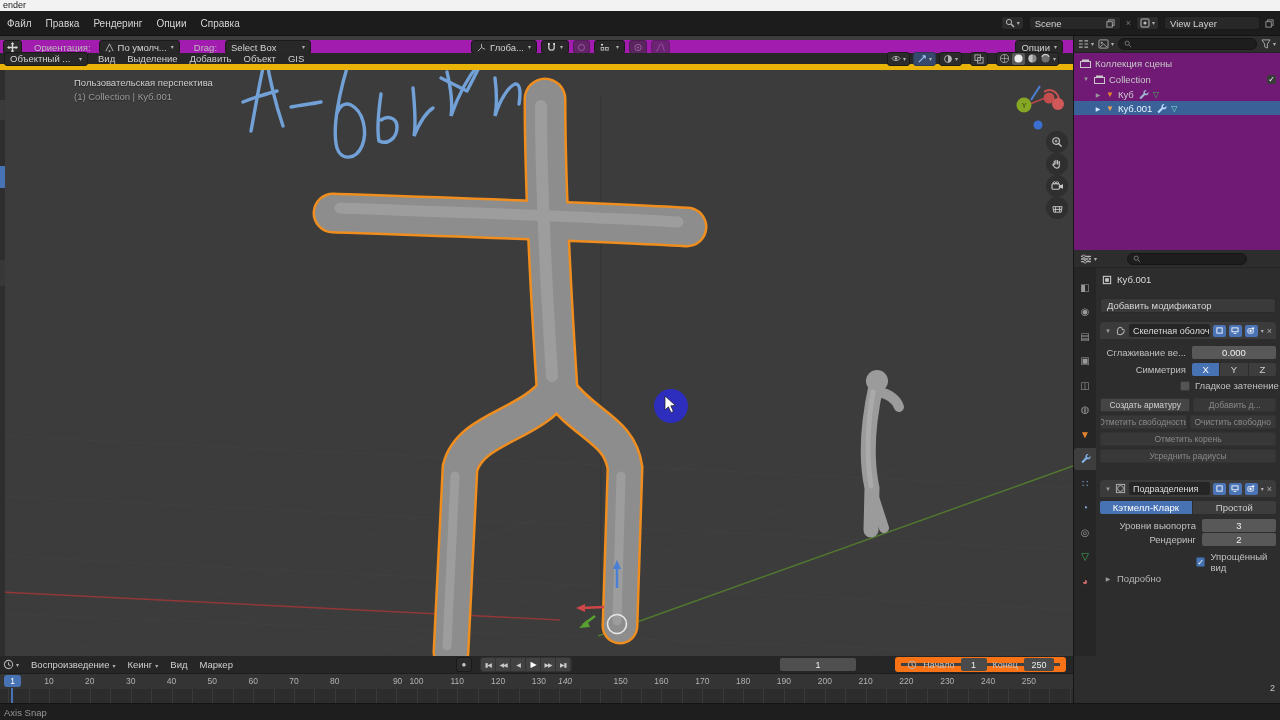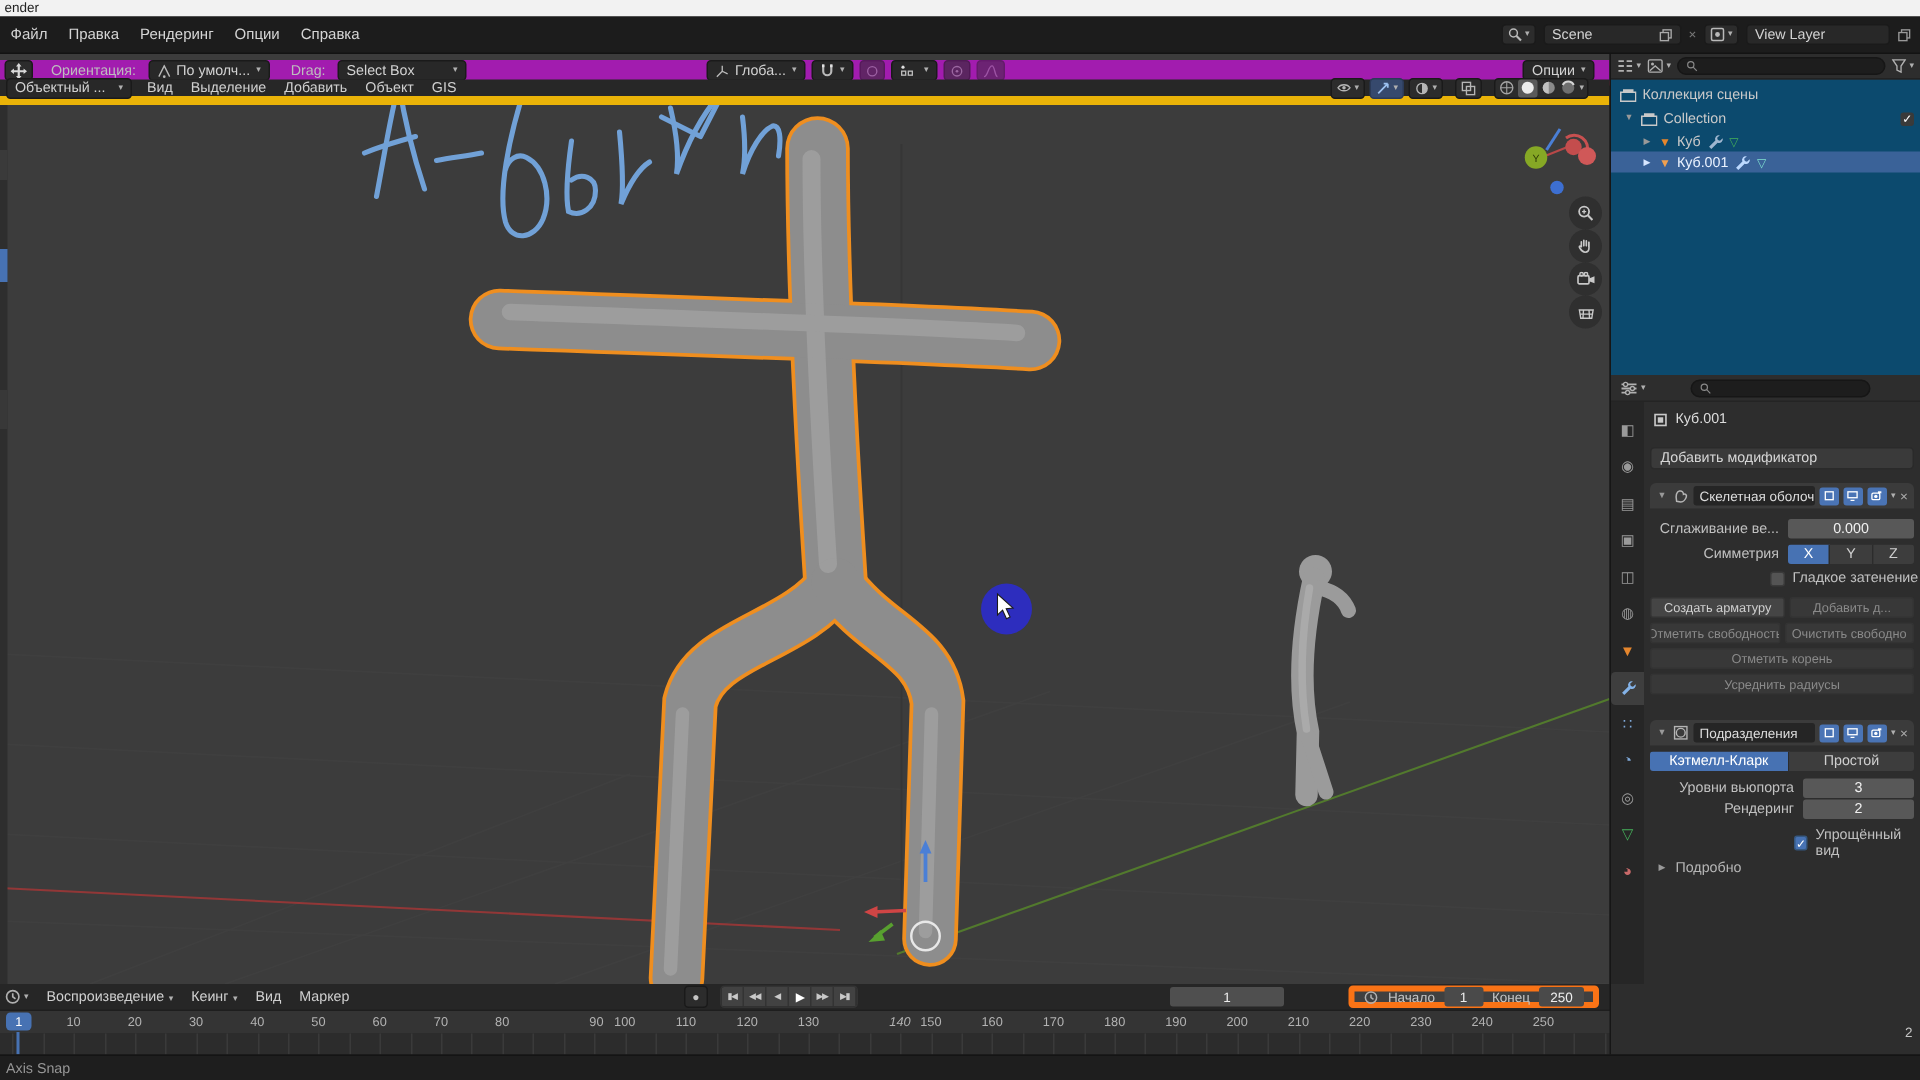--- a/index.html
+++ b/index.html
@@ -30,21 +30,21 @@
   #vp-overlay-text{left:74px;top:40px;z-index:4;font-size:9.5px;line-height:14px;color:#d0d0d0;text-shadow:0 1px 1px #00000066}
   #vp-overlay-text .l2{color:#9a9a9a}
   #left-strip{left:0;top:34px;width:5px;height:586px;background:#2e2e2e;z-index:4}
   #left-strip .notch{position:absolute;left:0;width:5px}
   #vpsvg{left:0;top:0;z-index:1}
   
   .vp-side{z-index:4}
   .side-ic{position:absolute;width:22px;height:22px;border-radius:50%;background:rgba(32,32,32,.45);
     display:flex;align-items:center;justify-content:center}
   
-  #outliner{left:1074px;top:36px;width:206px;height:214px;background:#0c4a6e}
+  #outliner{left:1074px;top:36px;width:206px;height:214px;background:#701a75}
   #outliner-header{height:17px;background:#2d2d2d;border-bottom:1px solid #222;display:flex;align-items:center;gap:4px;padding:0 4px}
   .searchpill{background:#1d1d1d;border:1px solid #161616;border-radius:7px;height:12px;flex:1;
     display:flex;align-items:center;gap:3px;padding:0 5px;color:#888;font-size:9px}
   .orow{position:absolute;height:14px;display:flex;align-items:center;gap:4px;font-size:9.5px;color:#c9c9c9;white-space:nowrap}
   .orow.sel{background:#3a6298;width:206px;color:#eaf2ff}
   .disc{font-size:6px;color:#999;width:8px;text-align:center}
   .obj-ic{color:#e5862d;font-size:8px}
   .mesh-ic{color:#45b05a;font-size:8px}
   
   #properties{left:1074px;top:250px;width:206px;height:406px;background:#2d2d2d}
@@ -356,20 +356,24 @@
       <path d="M1030,68 L1045,62" stroke="#b84848" stroke-width="1.6"></path>
       <path d="M1044,56 A9 9 0 0 1 1058,66" stroke="#c85050" stroke-width="2" fill="none"></path>
       <circle cx="1024" cy="69" r="7.5" fill="#86a825"></circle>
       <text x="1024" y="72" font-size="7" fill="#2c3a06" text-anchor="middle">Y</text>
       <circle cx="1049" cy="62" r="5.5" fill="#c44d4d"></circle>
       <circle cx="1058" cy="68" r="6" fill="#d05858"></circle>
       <circle cx="1038" cy="89" r="4.5" fill="#3d6fd1"></circle>
     </g>
   </svg>
 
+  <div id="vp-overlay-text" class="abs">
+    <div>Пользовательская перспектива</div>
+    <div class="l2">(1) Collection | Куб.001</div>
+  </div>
 
   <div id="left-strip" class="abs">
     <div class="notch" style="top:30px;height:20px;background:#3a3a3a"></div>
     <div class="notch" style="top:96px;height:22px;background:#4772b3"></div>
     <div class="notch" style="top:190px;height:26px;background:#383838"></div>
   </div>
 
   <div class="abs vp-side" style="left:1046px;top:95px;width:24px;height:160px">
     <div class="side-ic" style="top:0">
       <svg width="12" height="12" viewBox="0 0 13 13">
@@ -661,21 +665,21 @@
           <span class="tr-btn">◀</span>
           <span class="tr-btn play">▶</span>
           <span class="tr-btn">▶▶</span>
           <span class="tr-btn">▶▮</span>
         </span>
     </div>
 
     <div class="row" style="position:absolute;right:218px;gap:8px">
       <span class="chip" style="width:76px">1</span>
     </div>
-    <div class="row" style="position:absolute;right:8px;background:#404040;border:4px solid #f97316;border-radius:3px;height:15px;padding:0 6px;gap:6px">
+    <div class="row" style="position:absolute;right:8px;background:#404040;border:6px solid #f97316;border-radius:3px;height:15px;padding:0 6px;gap:6px">
       <svg width="10" height="10" viewBox="0 0 12 12">
           <circle cx="6" cy="6" r="4.5" fill="none" stroke="#b0b0b0" stroke-width="1.2"></circle>
           <path d="M6,3.5 V6 L8,7.5" fill="none" stroke="#b0b0b0" stroke-width="1.2"></path>
         </svg>
       <span style="font-size:9px;color:#c5c5c5">Начало</span>
       <span class="chip" style="width:26px;background:#4a4a4a">1</span>
       <span style="font-size:9px;color:#c5c5c5">Конец</span>
       <span class="chip" style="width:30px;background:#4a4a4a">250</span>
     </div>
   </div>
@@ -687,21 +691,21 @@
       <span class="rlabel" style="left: 171.49px;">40</span>
       <span class="rlabel" style="left: 212.32px;">50</span>
       <span class="rlabel" style="left: 253.15px;">60</span>
       <span class="rlabel" style="left: 293.98px;">70</span>
       <span class="rlabel" style="left: 334.81px;">80</span>
       <span class="rlabel" style="left: 375.64px; padding-left: 44px;">90</span>
       <span class="rlabel" style="left: 416.47px;">100</span>
       <span class="rlabel" style="left: 457.3px;">110</span>
       <span class="rlabel" style="left: 498.13px;">120</span>
       <span class="rlabel" style="left: 538.96px;">130</span>
-      <span class="rlabel" style="left: 600px; font-style: italic;">140</span>
+      <span class="rlabel" style="left: 565px; font-style: italic;">140</span>
       <span class="rlabel" style="left: 620.62px;">150</span>
       <span class="rlabel" style="left: 661.45px;">160</span>
       <span class="rlabel" style="left: 702.28px;">170</span>
       <span class="rlabel" style="left: 743.11px;">180</span>
       <span class="rlabel" style="left: 783.94px;">190</span>
       <span class="rlabel" style="left: 824.77px;">200</span>
       <span class="rlabel" style="left: 865.6px;">210</span>
       <span class="rlabel" style="left: 906.43px;">220</span>
       <span class="rlabel" style="left: 947.26px;">230</span>
       <span class="rlabel" style="left: 988.09px;">240</span>

